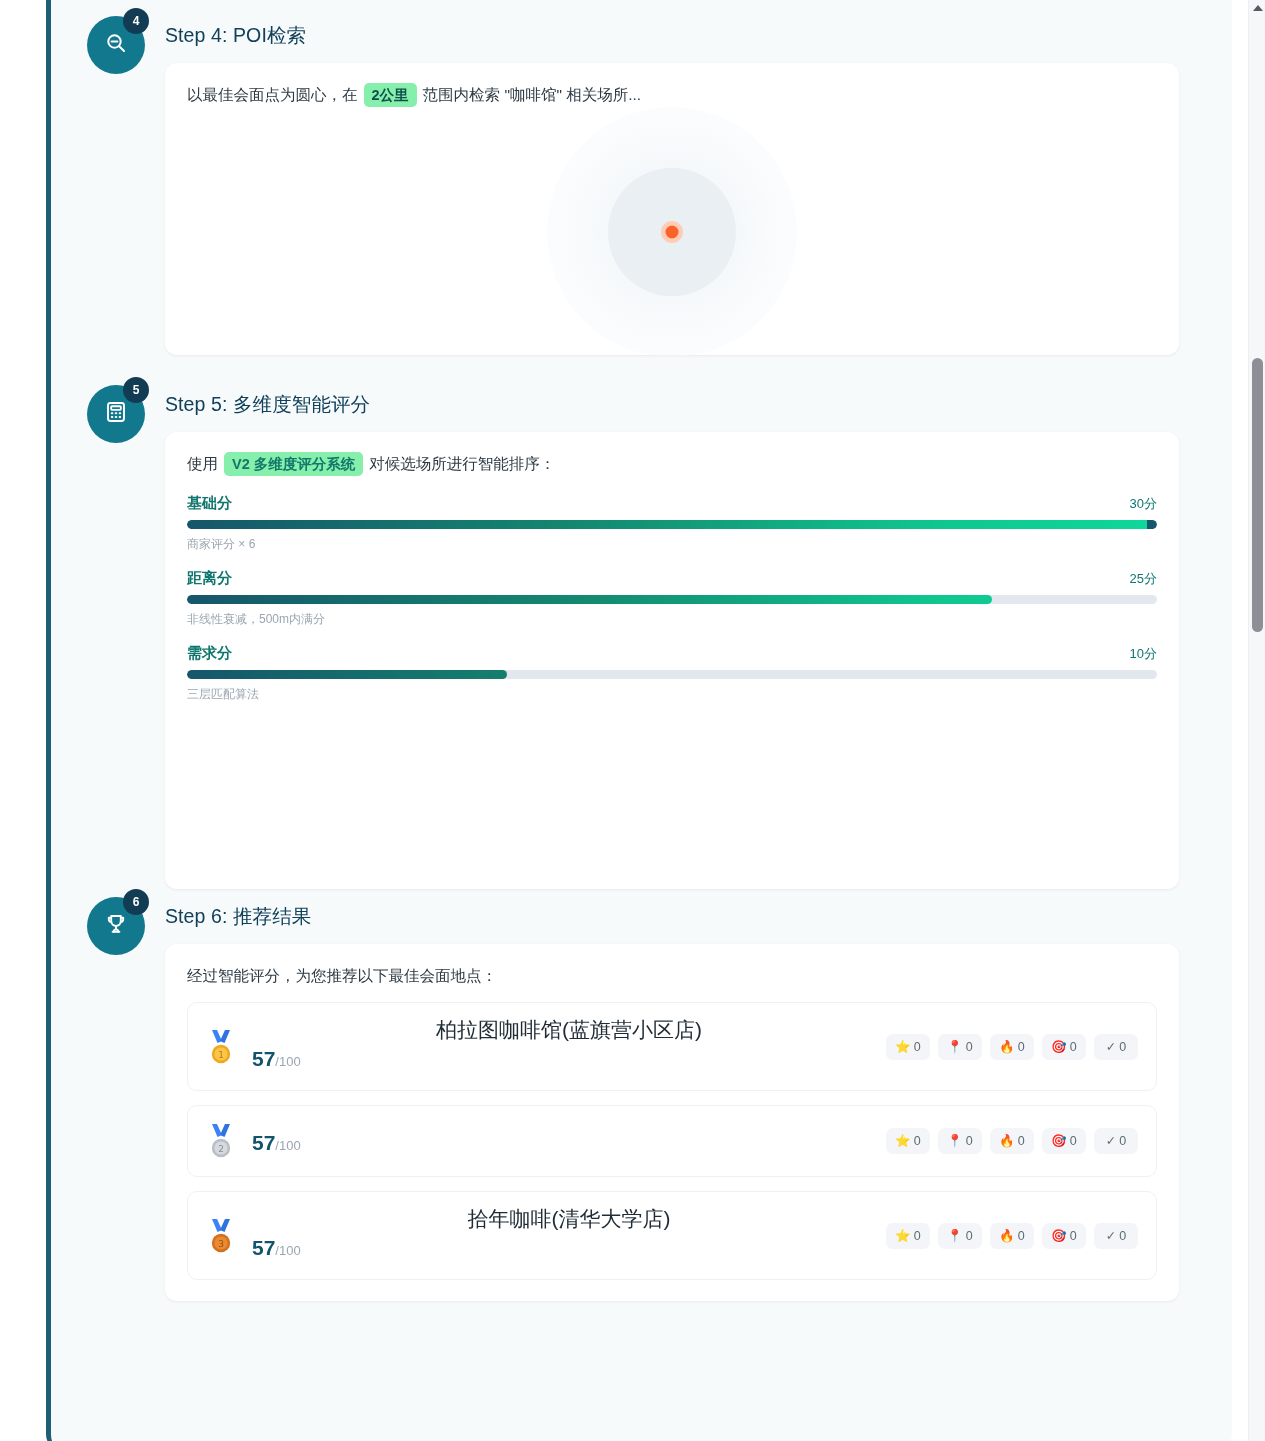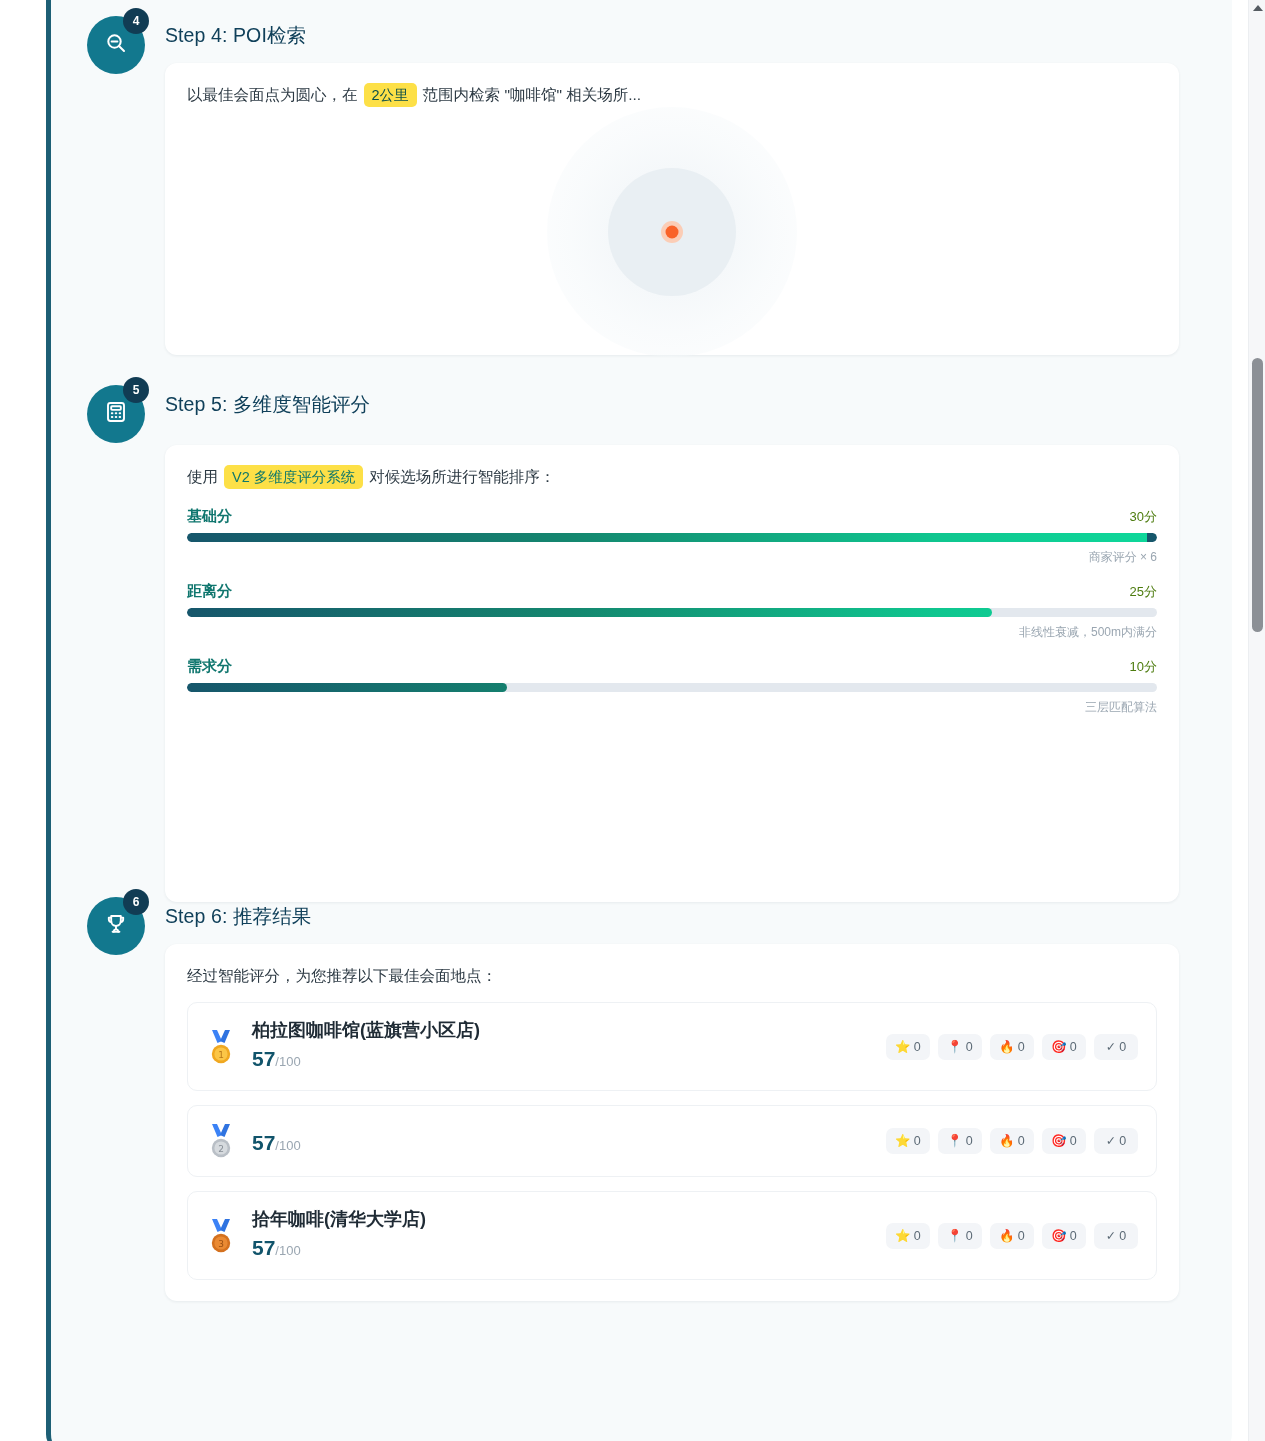--- a/index.html
+++ b/index.html
@@ -70,23 +70,23 @@
   .card-lead {
     font-size: 15.5px;
     color: #2d3a44;
     line-height: 24px;
     display: flex;
     align-items: center;
     flex-wrap: wrap;
   }
   .chip {
     display: inline-block;
-    background: #fde047;
+    background: #86efac;
     color: #0e4f4a;
-    font-weight: 400;
+    font-weight: 700;
     font-size: 14.5px;
     border-radius: 5px;
     padding: 3px 8px;
     margin: 0 6px;
     line-height: 18px;
   }
   .chip.green-strong { color: #11786a; }
 
   
   .radar-wrap {
@@ -135,21 +135,21 @@
     justify-content: space-between;
     margin-bottom: 7px;
   }
   .bar-name {
     font-size: 15px;
     font-weight: 700;
     color: #0f766e;
   }
   .bar-score {
     font-size: 13px;
-    color: #4d7c0f;
+    color: #0f766e;
   }
   .bar-track {
     position: relative;
     height: 9px;
     border-radius: 6px;
     background: #e3e8ee;
     overflow: hidden;
   }
   .bar-fill {
     position: absolute;
@@ -177,24 +177,25 @@
   }
   .medal {
     width: 30px; height: 38px;
     margin-right: 16px;
     flex: none;
     position: relative;
   }
   .medal svg { width: 30px; height: 38px; display: block; }
   .res-main { flex: 1 1 auto; min-width: 0; }
   .res-name {
-    font-size: 18px;
-    font-weight: 700;
+    font-size: 21px;
+    font-weight: 400;
     color: #1f2b35;
     line-height: 22px;
+    text-align: center;
   }
   .res-score {
     margin-top: 6px;
     line-height: 24px;
   }
   .res-score .num {
     font-size: 21px;
     font-weight: 700;
     color: #11546b;
   }
@@ -292,21 +293,21 @@
             <line x1="15.6" y1="13.2" x2="16.2" y2="13.2"></line>
             <line x1="7.8" y1="17" x2="8.4" y2="17"></line>
             <line x1="11.7" y1="17" x2="12.3" y2="17"></line>
             <line x1="15.6" y1="17" x2="16.2" y2="17"></line>
           </svg>
         </span>
       </div>
       <div class="step-badge">5</div>
       <div class="step-title">Step 5: 多维度智能评分</div>
 
-      <div class="step-card" style="top:68px;height:457px;padding:20px 22px;text-align:right;">
+      <div class="step-card" style="top:55px;height:457px;padding:20px 22px;">
         <div class="card-lead">
           <span>使用</span>
           <span class="chip green-strong">V2 多维度评分系统</span>
           <span>对候选场所进行智能排序：</span>
         </div>
 
         <div class="bars">
 
           <div class="bar-row">
             <div class="bar-head">

